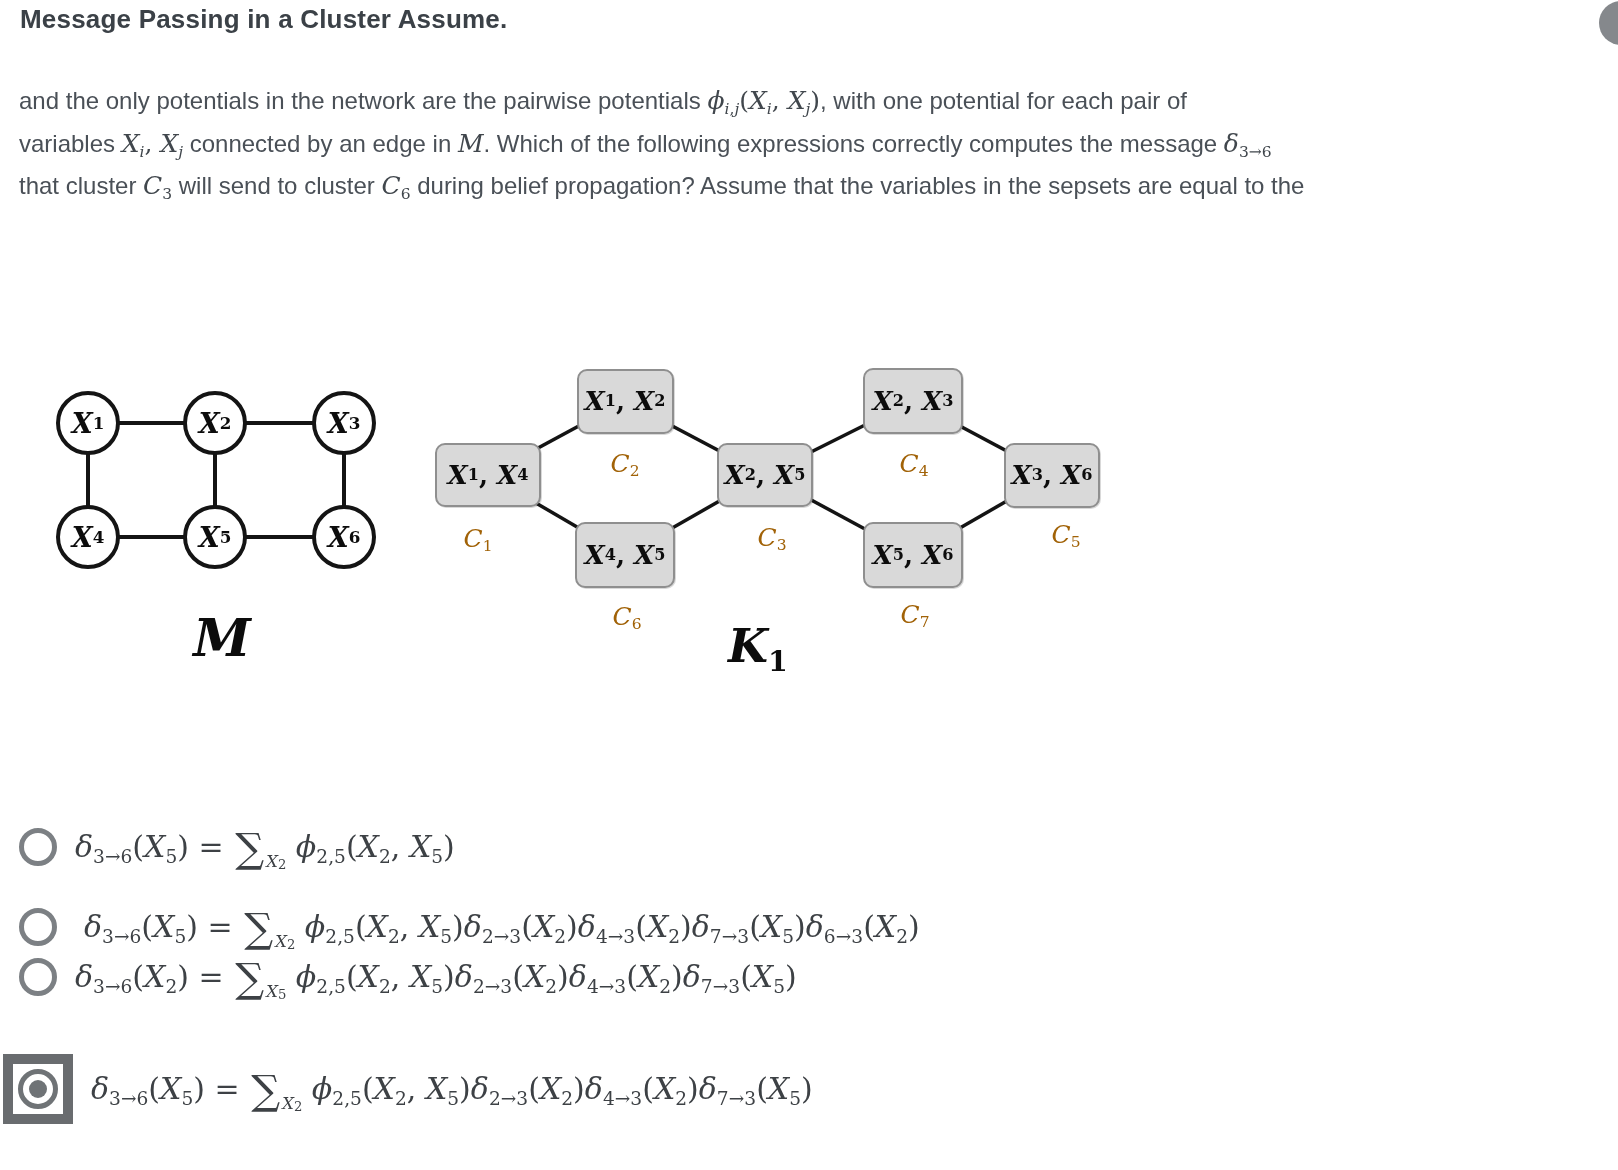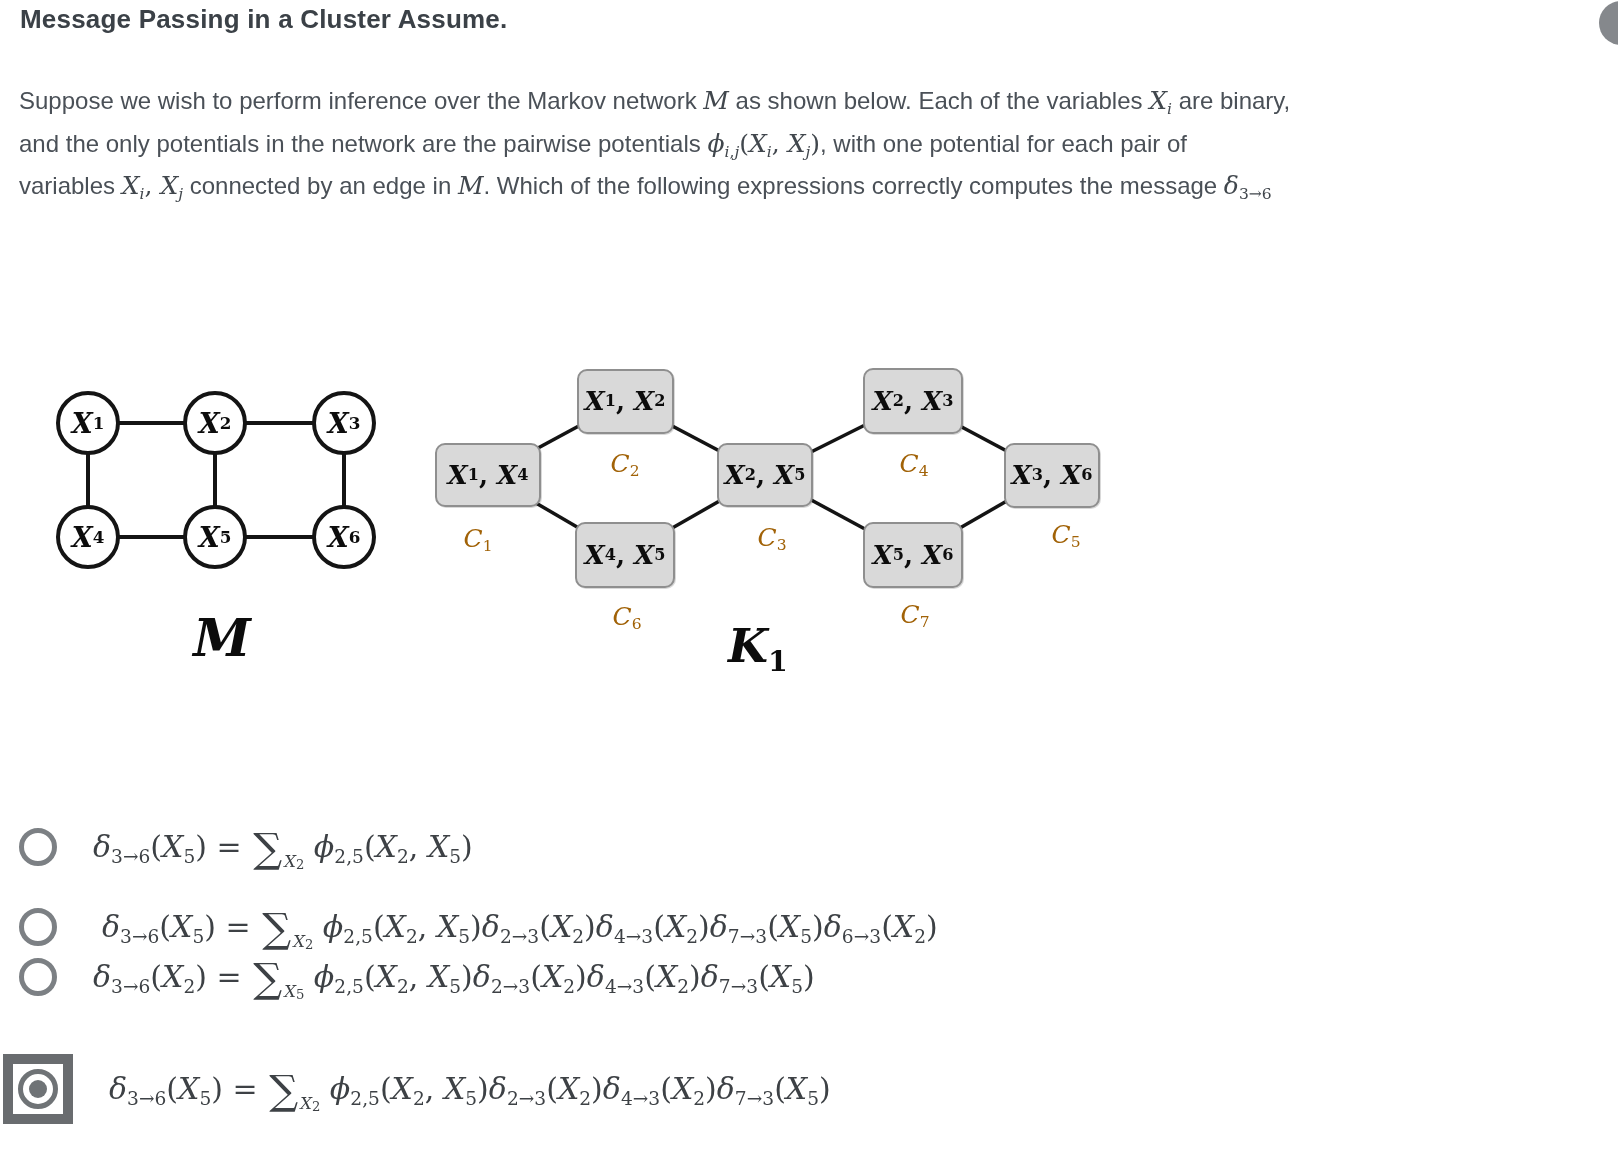--- a/index.html
+++ b/index.html
@@ -63,33 +63,33 @@
     background:#fff;margin-left:3px;flex:0 0 auto;
     display:flex;align-items:center;justify-content:center;
   }
   .sel-box .radio-sel{
     width:40px;height:40px;border-radius:50%;border:5px solid #6f7376;
     box-sizing:border-box;display:flex;align-items:center;justify-content:center;
   }
   .sel-box .radio-dot{width:18px;height:18px;border-radius:50%;background:#6f7376;}
   .formula{
     font-family:"DejaVu Serif",serif;font-size:30px;color:#3d4145;
-    white-space:nowrap;margin-left:36px;
+    white-space:nowrap;margin-left:18px;
   }
 </style>
 </head>
 <body>
 
 <div class="title">Message Passing in a Cluster Assume.</div>
 <div class="corner-circle"></div>
 
 <div class="question" id="question-lines">
-    <div class="qline">Suppose we wish to perform inference over the Markov network <span class="math"><span class="mi">M</span></span> as shown below. Each of the variables <span class="math"><span class="mi">X</span><sub><span class="mi">i</span></sub></span> are binary,</div>
     <div class="qline">and the only potentials in the network are the pairwise potentials <span class="math"><span class="mi">ϕ</span><sub><span class="mi">i</span><span class="mo">,</span><span class="mi">j</span></sub><span class="mo">(</span><span class="mi">X</span><sub><span class="mi">i</span></sub><span class="mo">,</span>&nbsp;<span class="mi">X</span><sub><span class="mi">j</span></sub><span class="mo">)</span></span>, with one potential for each pair of</div>
     <div class="qline">variables <span class="math"><span class="mi">X</span><sub><span class="mi">i</span></sub><span class="mo">,</span>&nbsp;<span class="mi">X</span><sub><span class="mi">j</span></sub></span> connected by an edge in <span class="math"><span class="mi">M</span></span>. Which of the following expressions correctly computes the message <span class="math"><span class="mi">δ</span><sub><span class="mo">3</span><span class="mo">→</span><span class="mo">6</span></sub></span></div>
+    <div class="qline">that cluster <span class="math"><span class="mi">C</span><sub><span class="mo">3</span></sub></span> will send to cluster <span class="math"><span class="mi">C</span><sub><span class="mo">6</span></sub></span> during belief propagation? Assume that the variables in the sepsets are equal to the</div>
   </div>
 
 <div class="figure" id="figure">
   <svg id="figure-svg" width="1160" height="350">
       <line x1="88" y1="93" x2="215" y2="93" stroke="#141414" stroke-width="4"></line>
       <line x1="215" y1="93" x2="344" y2="93" stroke="#141414" stroke-width="4"></line>
       <line x1="88" y1="207" x2="215" y2="207" stroke="#141414" stroke-width="4"></line>
       <line x1="215" y1="207" x2="344" y2="207" stroke="#141414" stroke-width="4"></line>
       <line x1="88" y1="93" x2="88" y2="207" stroke="#141414" stroke-width="4"></line>
       <line x1="215" y1="93" x2="215" y2="207" stroke="#141414" stroke-width="4"></line>

